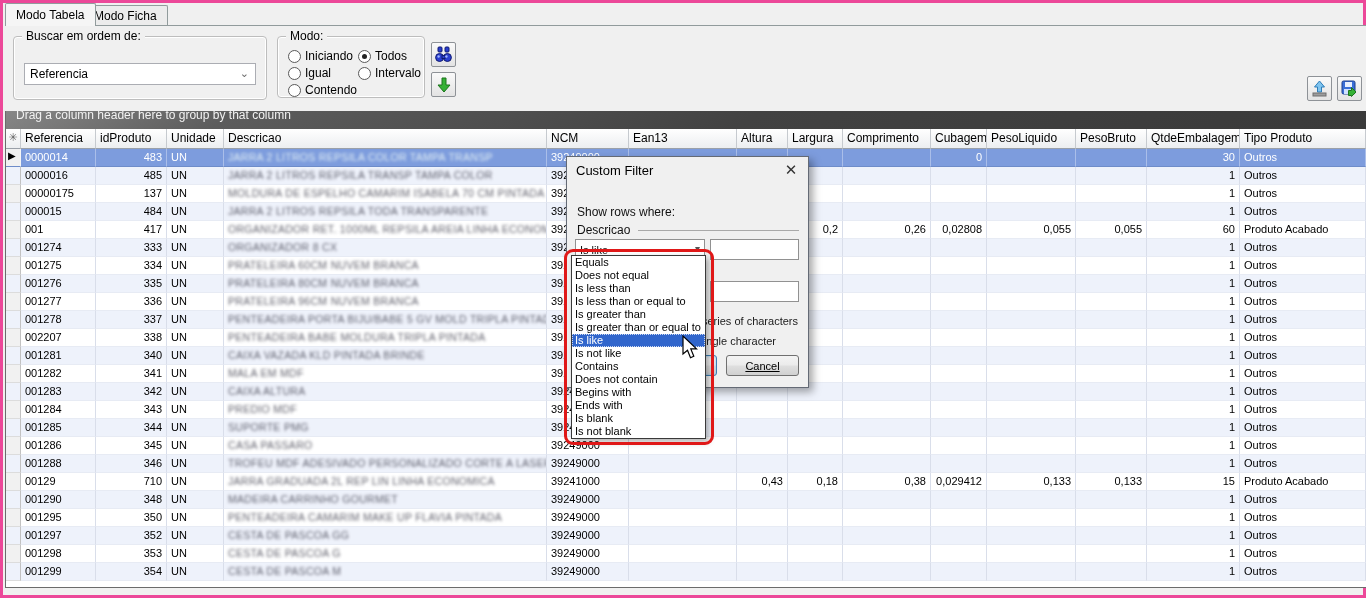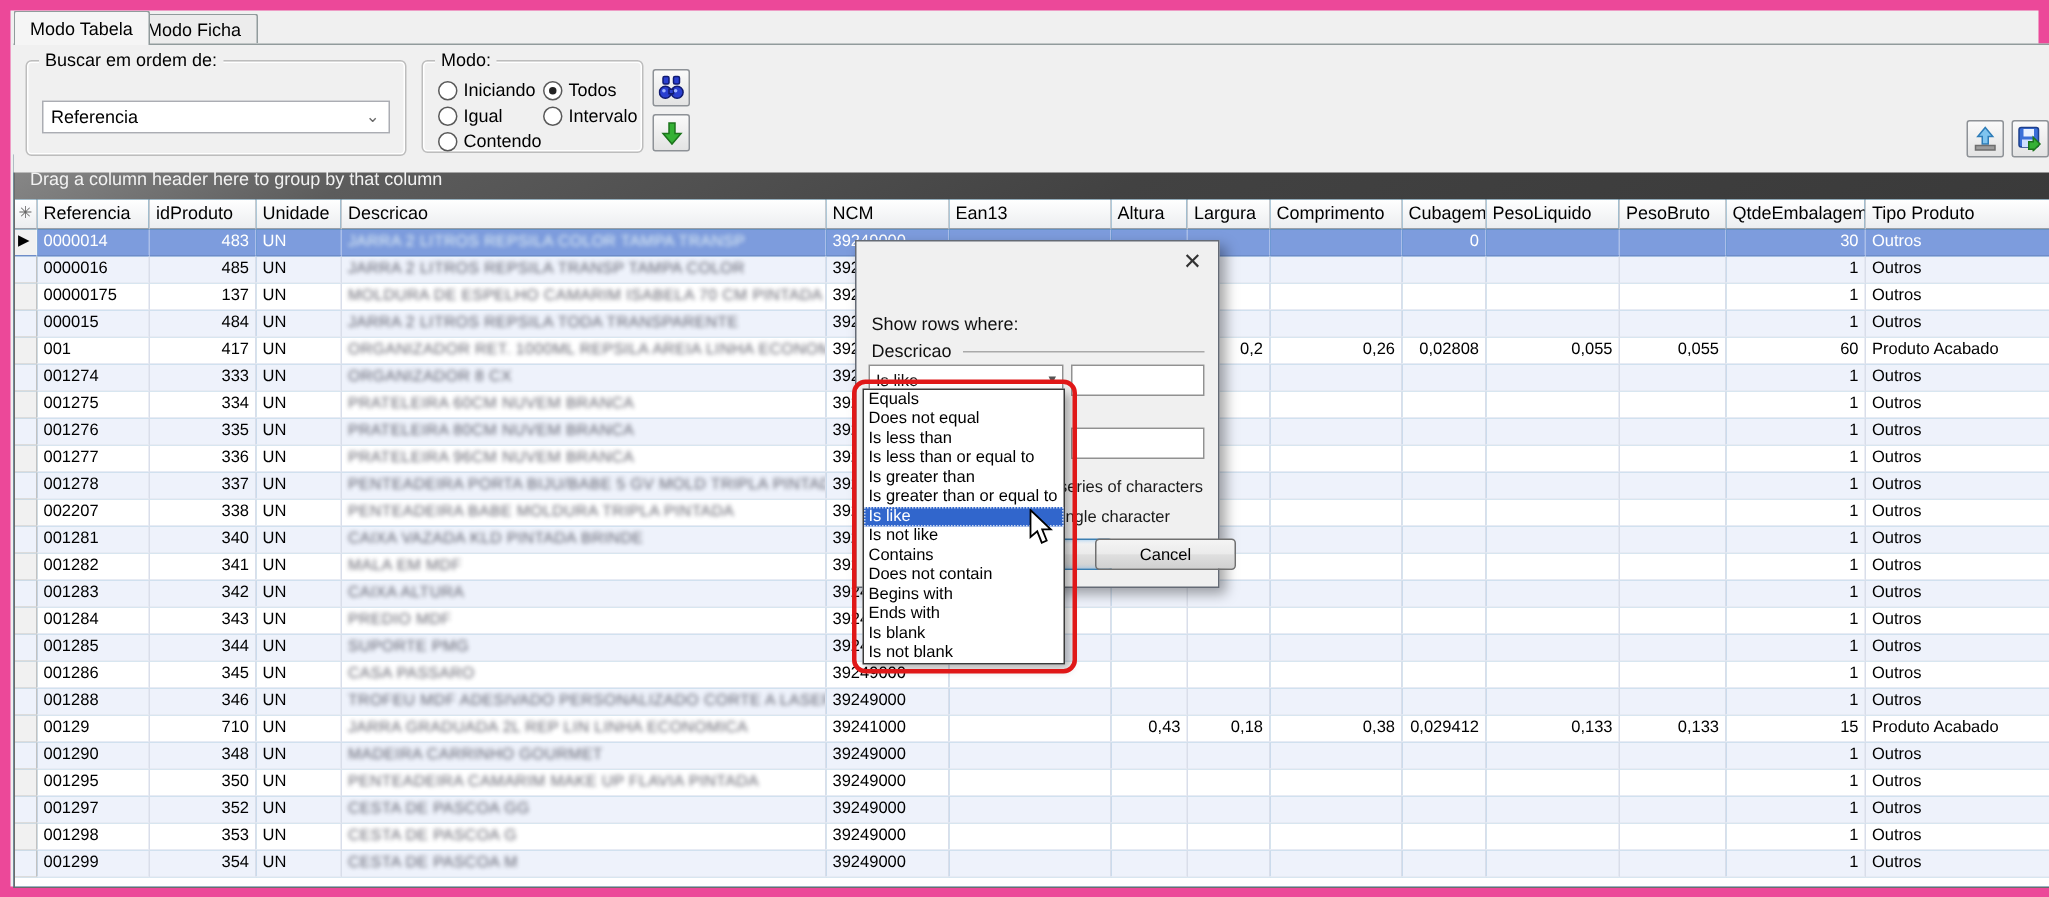--- a/index.html
+++ b/index.html
@@ -1,19 +1,19 @@
 <!DOCTYPE html>
 <html><head>
 <meta charset="utf-8">
 <style>
   * { margin:0; padding:0; box-sizing:border-box; }
   html,body { width:1366px; height:598px; overflow:hidden;
     font-family:"Liberation Sans", sans-serif; background:#f0f0f0; }
   .window { position:relative; width:1366px; height:598px; background:#f0f0f0;
-    border:7px solid #ec4899; }
+    border:3px solid #ec4899; }
 
   
   .tabbar { position:absolute; left:0; top:0; width:100%; height:22px; }
   .tab { position:absolute; top:2px; height:20px; padding:3px 10px 0 10px; font-size:12px;
     color:#000; background:#ececec; border:1px solid #919b9c; border-bottom:none;
     border-radius:2px 2px 0 0; }
   .tab.active { top:0; height:23px; background:#f5f5f5; z-index:3; padding-top:4px; }
   .tab1 { left:2px; } .tab2 { left:80px; }
 
   
@@ -88,24 +88,24 @@
   .dlg-combo { position:absolute; width:130px; height:21px; background:#fff;
     border:1px solid #919191; font-size:11px; display:flex; align-items:center;
     padding-left:4px; }
   .dlg-combo .chev { position:absolute; right:4px; top:3px; font-size:10px; color:#555; }
   .dlg-input { position:absolute; width:89px; height:21px; background:#fff;
     border:1px solid #919191; }
   .c1 { left:8px; top:82px; } .i1 { left:143px; top:82px; }
   .c2 { left:8px; top:124px; } .i2 { left:143px; top:124px; }
   .hint { position:absolute; left:17px; white-space:nowrap; font-size:11px; color:#1a1a1a; }
   .h1 { top:158px; } .h2 { top:178px; }
-  .dlg-btn { position:absolute; top:198px; width:94px; height:21px; font-size:11px;
+  .dlg-btn { position:absolute; top:198px; width:73px; height:21px; font-size:11px;
     display:flex; align-items:center; justify-content:center; color:#000;
     background:linear-gradient(#f4f4f4,#ebebeb 48%,#dfdfdf 52%,#d0d0d0);
-    border:1px solid #707070; border-radius:3px; }
+    border:1px solid #707070; border-radius:3px;text-decoration:underline; }
   .btn-ok { left:77px; border:1px solid #3c7fb1; box-shadow:inset 0 0 3px #8cc1ee; }
   .btn-cancel { left:159px; }
 
   
   .droplist { position:absolute; left:568px; top:252px; width:135px; height:184px;
     background:#fff; border:1px solid #3a3a3a; z-index:30; box-shadow:3px 3px 6px rgba(0,0,0,.3); }
   .dropitem { height:13px; line-height:13px; font-size:11px; color:#000; padding-left:3px;
     white-space:nowrap; overflow:hidden; }
   .dropitem.sel { background:#3166cc; color:#fff; outline:1px dotted #cdd9f0; outline-offset:-1px; }
 
@@ -619,20 +619,21 @@
           <div class="cell num"></div>
           <div class="cell num"></div>
           <div class="cell num">1</div>
           <div class="cell">Outros</div>
         </div>
       </div>
     <div class="gridfill"></div>
   </div>
 
   <div class="dialog">
+    <div class="dlg-title">Custom Filter</div>
     <div class="dlg-close">✕</div>
     <div class="dlg-prompt">Show rows where:</div>
     <div class="dlg-field">
       <span>Descricao</span>
       <div class="sep"></div>
     </div>
     <div class="dlg-combo c1">
       <span>Is like</span>
       <span class="chev">▾</span>
     </div>

